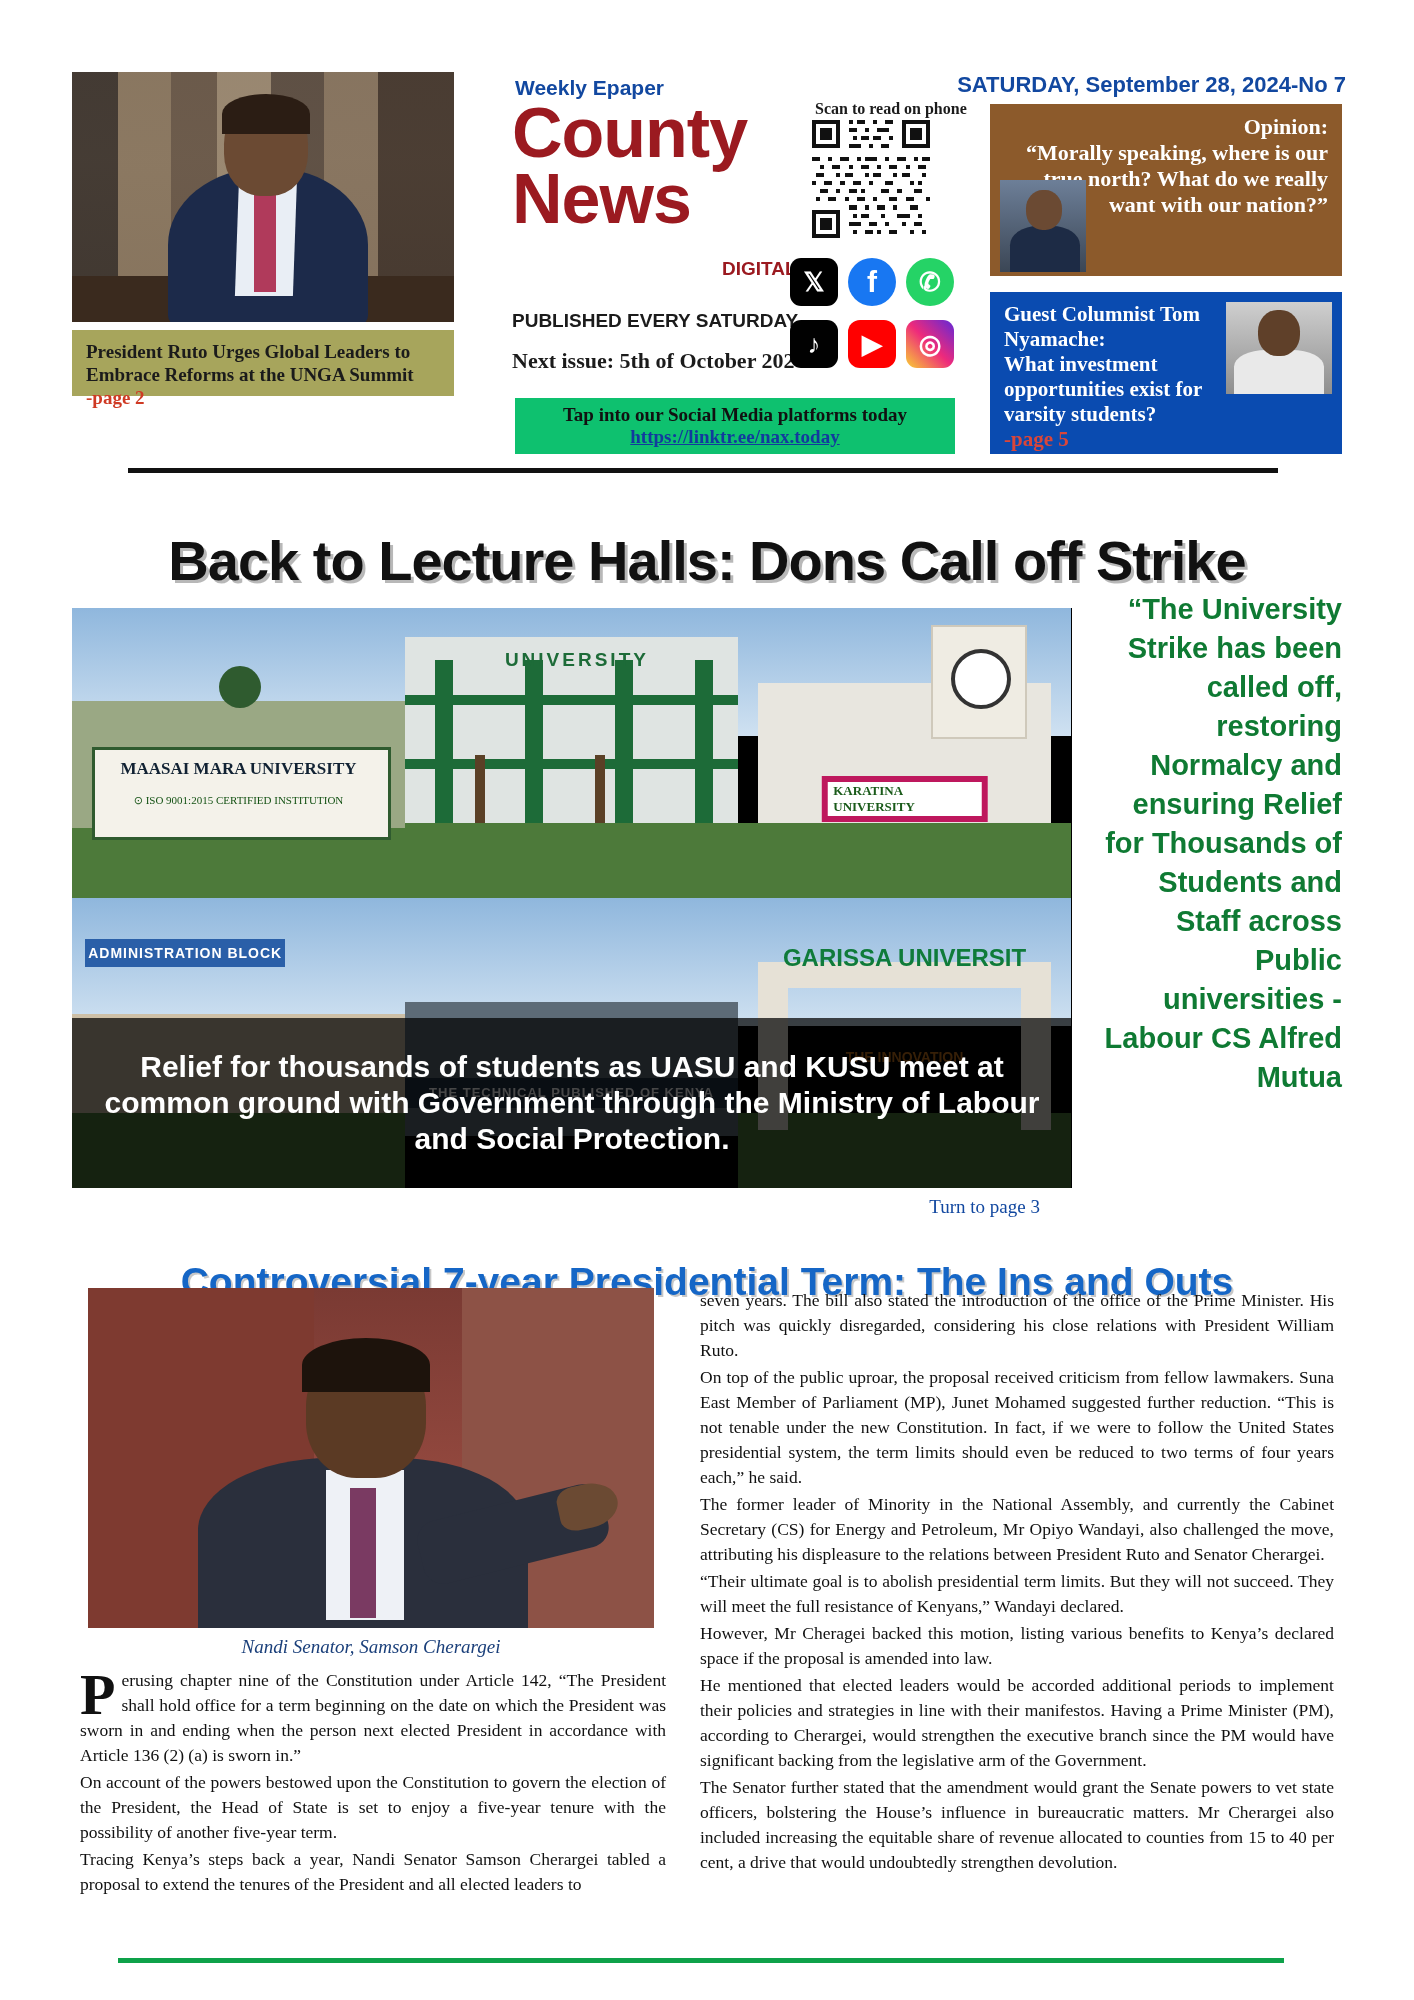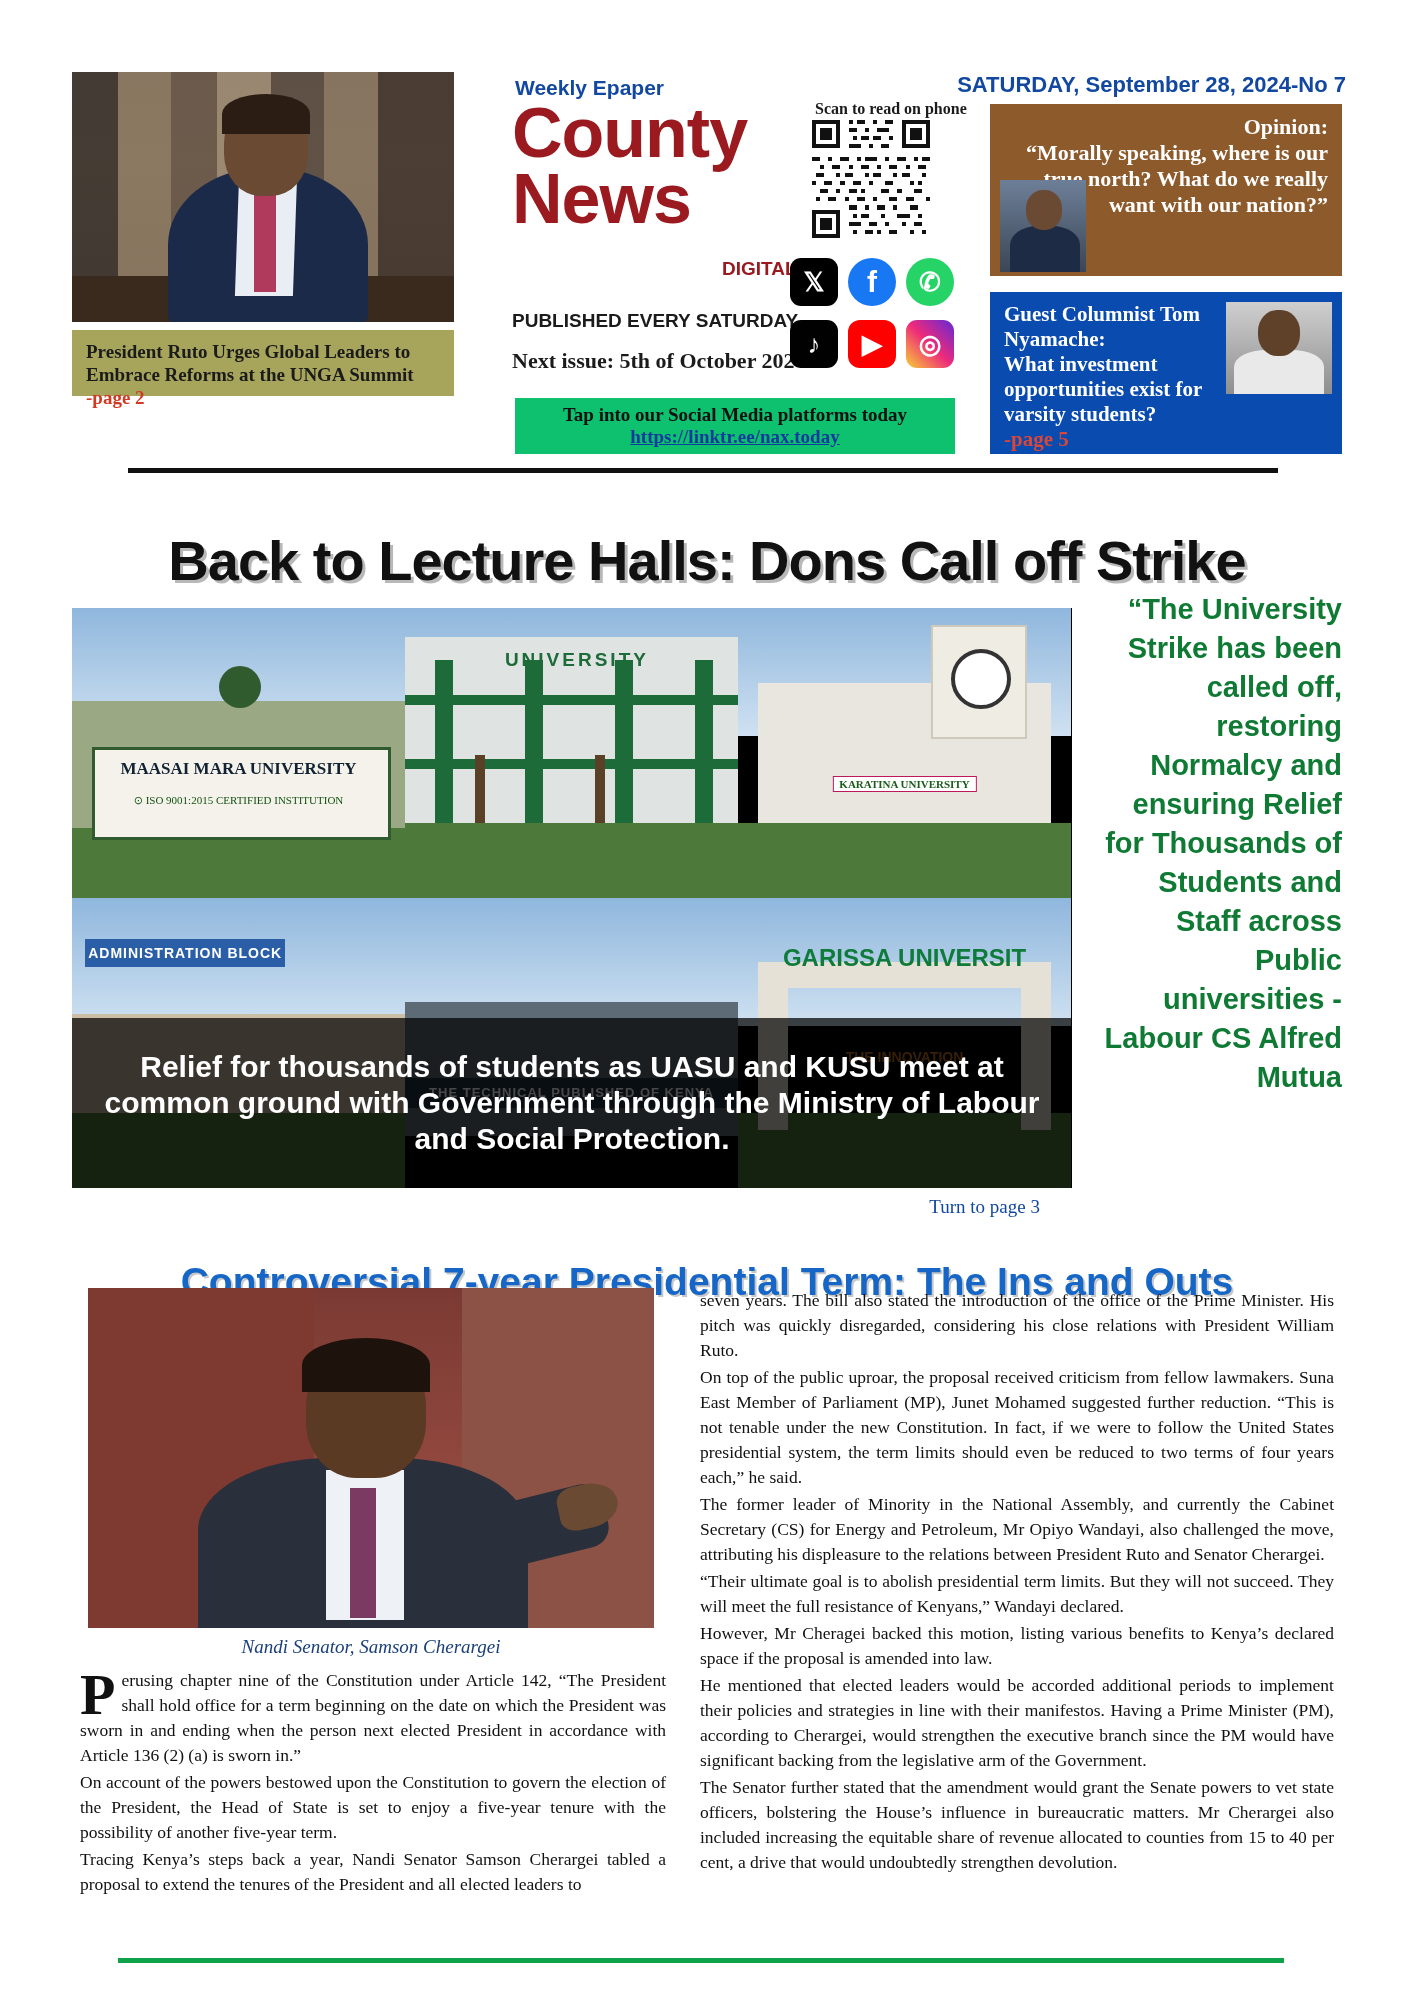--- a/index.html
+++ b/index.html
@@ -101,21 +101,21 @@
   .c2 .wall{position:absolute;left:0;top:10%;width:100%;height:68%;background:#dfe4e2;}
   .c2 .stripe{position:absolute;left:0;top:30%;width:100%;height:10px;background:#1d6b38;}
   .c2 .stripe2{position:absolute;left:0;top:52%;width:100%;height:10px;background:#1d6b38;}
   .c2 .pillar{position:absolute;top:18%;width:18px;height:60%;background:#1d6b38;}
   .c2 .palm{position:absolute;bottom:8%;width:10px;height:120px;background:#5a4026;}
   .c2 .txt{position:absolute;left:30%;top:14%;font-family:"Liberation Sans",sans-serif;font-weight:bold;font-size:19px;color:#1d6b38;letter-spacing:3px;}
   .c3{left:666px;top:0;}
   .c3 .bldg{position:absolute;left:6%;top:26%;width:88%;height:52%;background:#e8e6df;}
   .c3 .tower{position:absolute;left:58%;top:6%;width:92px;height:110px;background:#efece3;border:2px solid #cfc9bb;}
   .c3 .clock{position:absolute;left:64%;top:14%;width:52px;height:52px;background:#fff;border:4px solid #333;border-radius:50%;}
-  .c3 .label{position:absolute;left:50%;top:58%;transform:translateX(-50%);font-family:"Liberation Serif",serif;font-weight:bold;font-size:11px;color:#1a5b1a;background:#fff;padding:1px 6px;border:1px solid #be185d;}
+  .c3 .label{position:absolute;left:50%;top:58%;transform:translateX(-50%);font-family:"Liberation Serif",serif;font-weight:bold;font-size:13px;color:#1a5b1a;background:#fff;padding:1px 6px;border:6px solid #be185d;}
   .c4{left:0;top:290px;}
   .c4 .bldg{position:absolute;left:0;top:40%;width:100%;height:42%;background:#cdbfa6;}
   .c4 .banner{position:absolute;left:4%;top:14%;width:60%;height:28px;background:#2a5fa8;color:#fff;font-family:"Liberation Sans",sans-serif;font-weight:bold;font-size:14px;display:flex;align-items:center;justify-content:center;letter-spacing:1px;}
   .c5{left:333px;top:290px;}
   .c5 .bldg{position:absolute;left:0;top:36%;width:100%;height:46%;background:#5d6b77;}
   .c5 .band{position:absolute;left:0;top:62%;width:100%;height:30px;background:#223246;color:#fff;font-family:"Liberation Sans",sans-serif;font-weight:bold;font-size:13px;display:flex;align-items:center;justify-content:center;letter-spacing:1px;}
   .c6{left:666px;top:290px;}
   .c6 .arch{position:absolute;left:6%;top:22%;width:88%;height:26px;background:#e6e1d6;}
   .c6 .p1{position:absolute;left:6%;top:22%;width:30px;height:58%;background:#e6e1d6;}
   .c6 .p2{position:absolute;right:6%;top:22%;width:30px;height:58%;background:#e6e1d6;}

